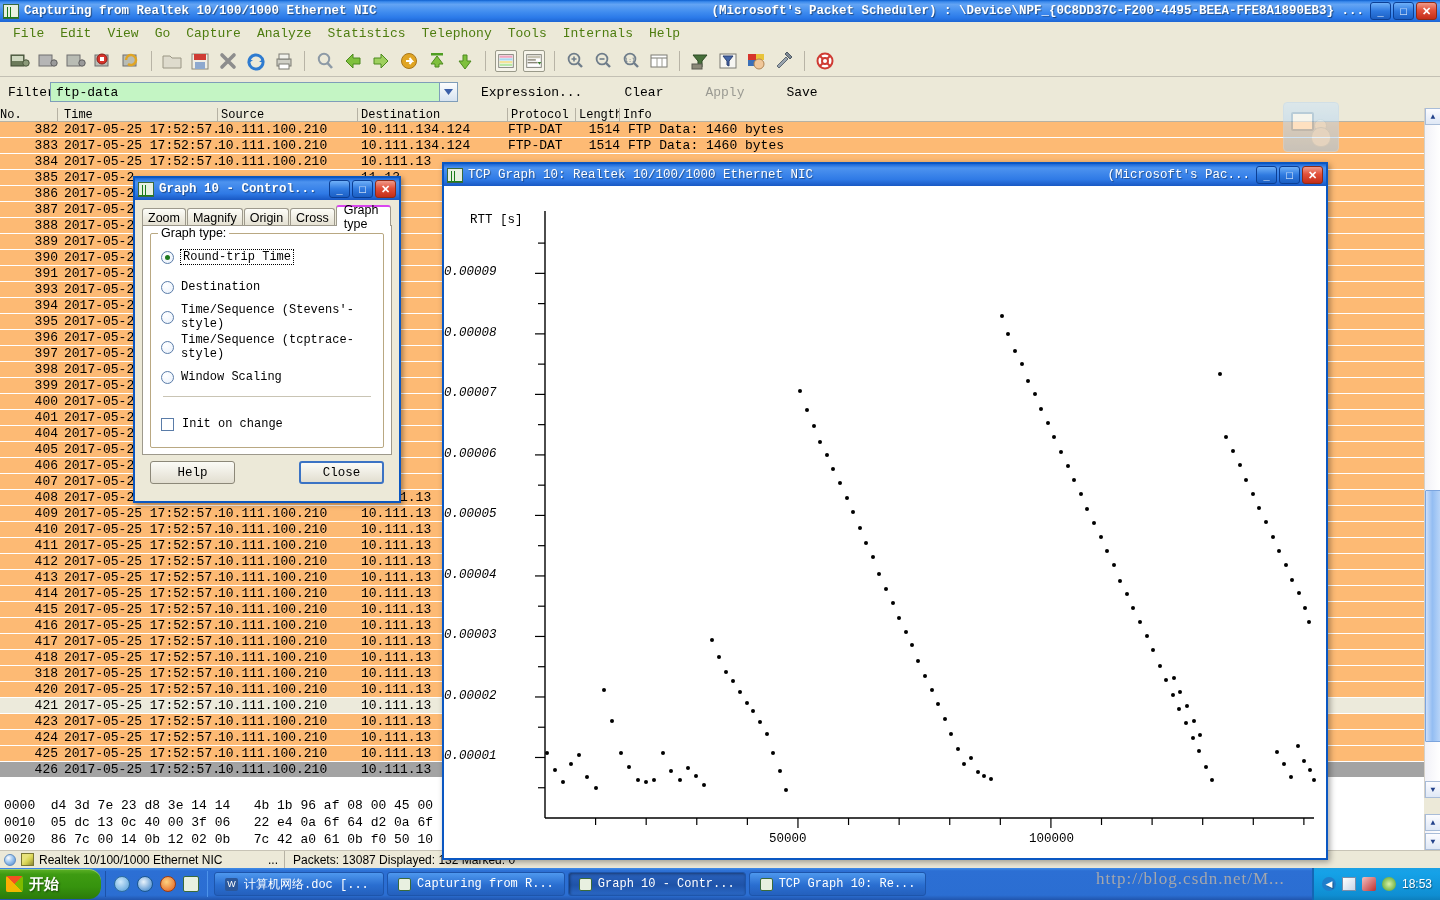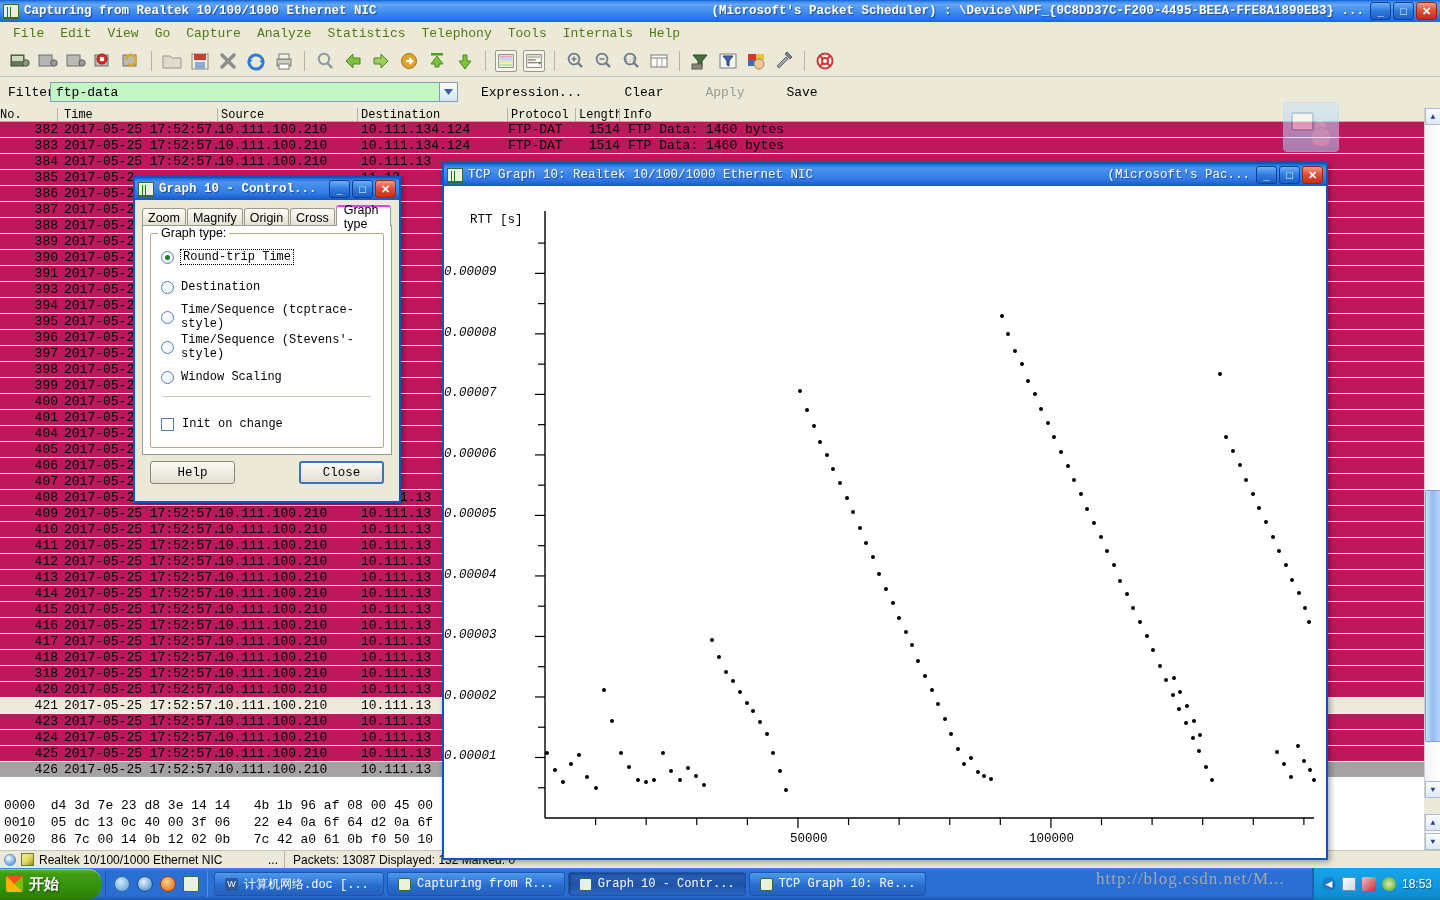--- a/index.html
+++ b/index.html
@@ -59,21 +59,21 @@
   .filter-btns { display:flex; align-items:center; gap:16px; margin-left:10px;
      font-family:"Liberation Mono",monospace; font-size:13px; }
   .filter-btns span { padding:2px 13px; }
   .fb-dim { color:#9a9a92; }
 
   
   .plist { position:absolute; left:0; top:108px; width:1424px; height:690px; background:#fff; overflow:hidden; }
   .plist-head { height:14px; background:#ece9d8; display:flex; font-family:"Liberation Mono",monospace;
      font-size:12px; color:#000; border-bottom:1px solid #b6b2a4;}
   .ph { border-right:1px solid #b6b2a4; padding-left:3px; white-space:nowrap; overflow:hidden;}
-  .prow { height:16px; display:flex; align-items:center; background:#be185d;
+  .prow { height:16px; display:flex; align-items:center; background:#fdba74;
      border-bottom:1px solid #fff; font-family:"Liberation Mono",monospace; font-size:13px; color:#000;
      white-space:nowrap; }
   .prow.hl { background:#eceadb; }
   .prow.sel { background:#a3a3a3; }
   .c-no { width:58px; text-align:right; }
   .c-time { width:160px; padding-left:6px;}
   .c-src { width:140px; }
   .c-dst { width:150px; padding-left:3px;}
   .c-proto { width:68px; }
   .c-len { width:44px; text-align:right;}
@@ -854,25 +854,25 @@
           <div class="radio-row">
             <span class="radio on"></span>
             <span class="rlabel focus">Round-trip Time</span>
           </div>
           <div class="radio-row">
             <span class="radio"></span>
             <span class="rlabel">Destination</span>
           </div>
           <div class="radio-row">
             <span class="radio"></span>
-            <span class="rlabel">Time/Sequence (tcptrace-style)</span>
+            <span class="rlabel">Time/Sequence (Stevens'-style)</span>
           </div>
           <div class="radio-row">
             <span class="radio"></span>
-            <span class="rlabel">Time/Sequence (Stevens'-style)</span>
+            <span class="rlabel">Time/Sequence (tcptrace-style)</span>
           </div>
           <div class="radio-row">
             <span class="radio"></span>
             <span class="rlabel">Window Scaling</span>
           </div>
 
           <div class="divider"></div>
 
           <div class="check-row">
             <span class="chk"></span>
@@ -1065,21 +1065,21 @@
         </div>
     <span class="tick-label" style="left: 0px; width: 87px; top: 563.485px;">0.00001</span>
         <span class="tick-label" style="left: 0px; width: 87px; top: 502.969px;">0.00002</span>
         <span class="tick-label" style="left: 0px; width: 87px; top: 442.454px;">0.00003</span>
         <span class="tick-label" style="left: 0px; width: 87px; top: 381.938px;">0.00004</span>
         <span class="tick-label" style="left: 0px; width: 87px; top: 321.423px;">0.00005</span>
         <span class="tick-label" style="left: 0px; width: 87px; top: 260.907px;">0.00006</span>
         <span class="tick-label" style="left: 0px; width: 87px; top: 200.392px;">0.00007</span>
         <span class="tick-label" style="left: 0px; width: 87px; top: 139.876px;">0.00008</span>
         <span class="tick-label" style="left: 0px; width: 87px; top: 79.3608px;">0.00009</span>
-        <span class="xtick-label" style="left: 346px; top: 646px;">50000</span>
+        <span class="xtick-label" style="left: 325px; top: 646px;">50000</span>
         <span class="xtick-label" style="left: 584.921px; top: 646px;">100000</span>
       </div>
   </div>
 
   <div class="taskbar">
     <div class="start">
       <span class="start-flag"></span>
       <span>开始</span>
     </div>
     <div class="qlaunch">

